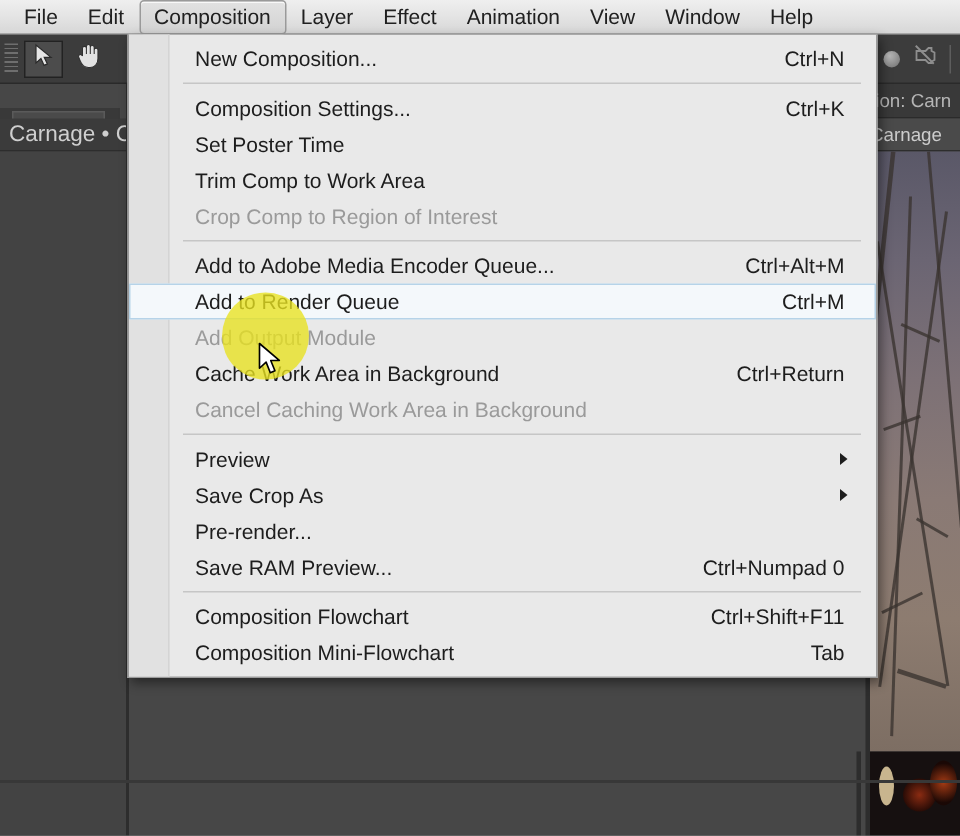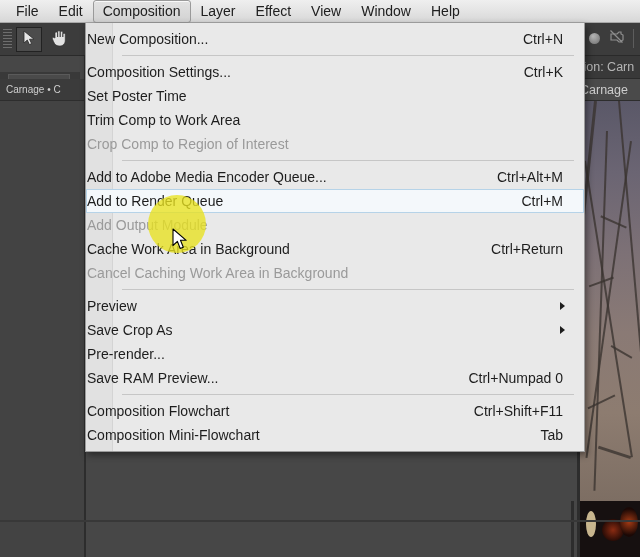--- a/index.html
+++ b/index.html
@@ -59,21 +59,21 @@
     position: absolute; left: 0; top: 72px; width: 80px; height: 23px;
     background: #393939; border-bottom: 1px solid #2b2b2b;
   }
   .panel-tab {
     position: absolute; left: 8px; top: 2px; height: 21px; padding: 0 10px;
     background: #4a4a4a; border: 1px solid #5a5a5a; border-bottom: none;
     color: #b9b9b9; font-size: 13px; line-height: 21px; white-space: nowrap;
   }
   .panel-sub {
     position: absolute; left: 0; top: 79px; width: 84px; height: 22px;
-    background: #3b3b3b; color: #cfcfcf; font-size: 10px;
+    background: #3b3b3b; color: #cfcfcf; font-size: 15px;
     padding-left: 6px; line-height: 22px; white-space: nowrap; overflow: hidden;
     border-bottom: 1px solid #2d2d2d;
   }
   .panel-body {
     position: absolute; left: 0; top: 101px; width: 84px; bottom: 0;
     background: #434343;
   }
   .panel-vsep {
     position: absolute; left: 84px; top: 56px; bottom: 0; width: 2px; background: #2d2d2d;
   }
@@ -120,21 +120,21 @@
     box-shadow: 2px 3px 7px rgba(0,0,0,.45);
     padding: 4px 0 4px 0;
     z-index: 50;
   }
   .menu-gutter {
     position: absolute; left: 0; top: 0; bottom: 0; width: 27px;
     background: #e1e1e1; border-right: 1px solid #d4d4d4;
   }
   .menu-item {
     position: relative; height: 24px; display: flex; align-items: center;
-    padding-right: 18px;
+    padding-left: 43px; padding-right: 18px;
     font-size: 14px; color: #1d1d1d; white-space: nowrap;
     border: 1px solid transparent;
   }
   .menu-item .label { flex: 0 0 auto; }
   .menu-item .accel {
     margin-left: auto; color: #1d1d1d; font-size: 14px; padding-right: 2px; text-align: right;
   }
   .menu-item.disabled { color: #9a9a9a; }
   .menu-item.highlight {
     background: #f4f8fb;
@@ -235,20 +235,21 @@
         <span class="toolbar-divider"></span>
       </div>
     </div>
 
     <div class="menubar">
       <div class="menubar-item">File</div>
       <div class="menubar-item">Edit</div>
       <div class="menubar-item active">Composition</div>
       <div class="menubar-item">Layer</div>
       <div class="menubar-item">Effect</div>
+      <div class="menubar-item">Animation</div>
       <div class="menubar-item">View</div>
       <div class="menubar-item">Window</div>
       <div class="menubar-item">Help</div>
     </div>
   </div>
 
   <div class="menu" id="composition-menu">
     <div class="menu-gutter"></div>
 
   <div class="menu-item">

